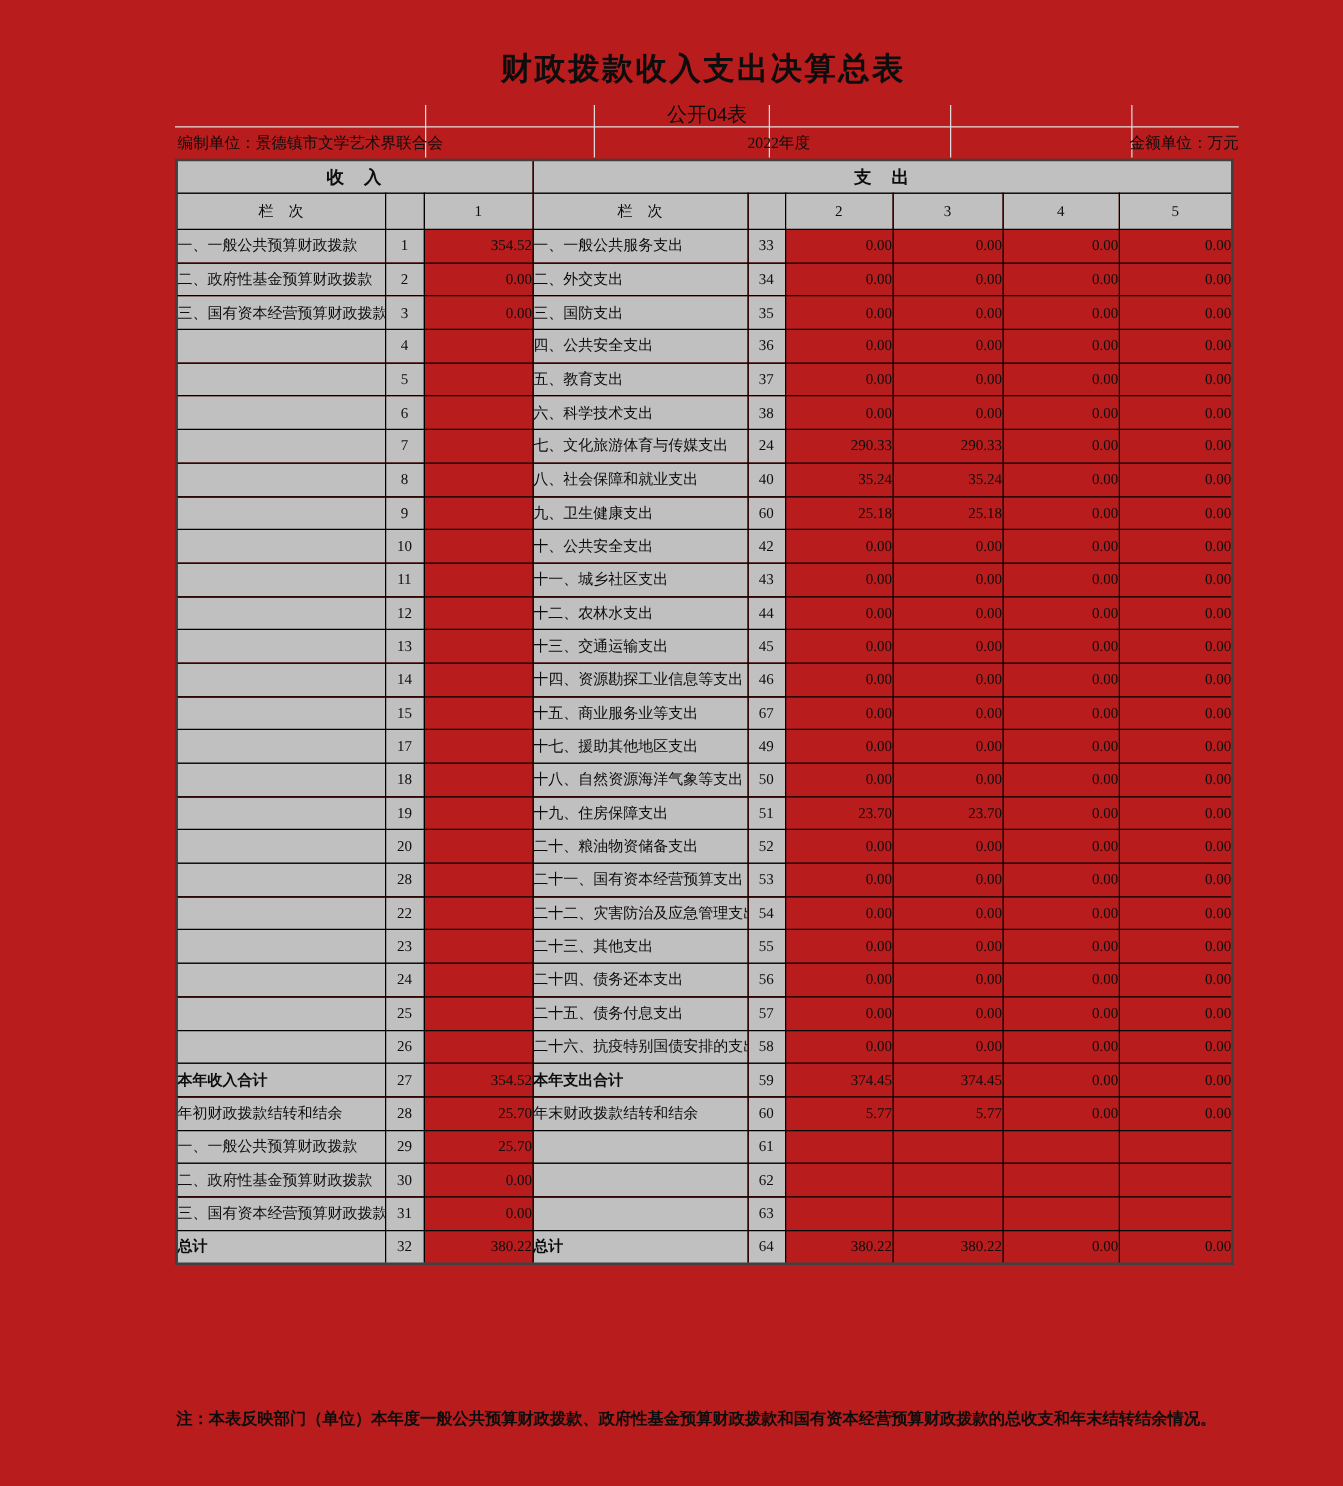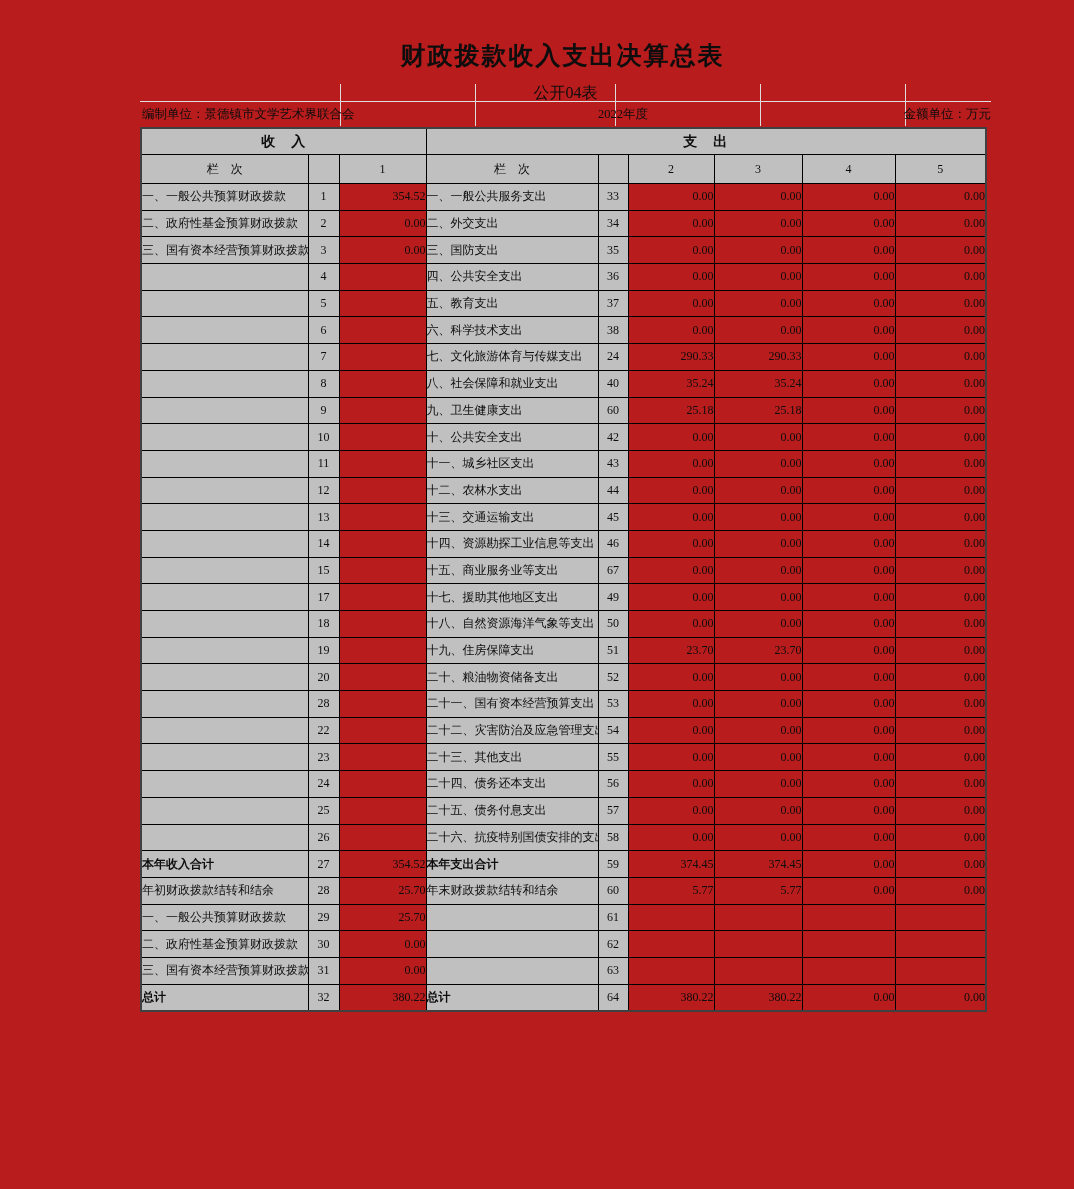--- a/index.html
+++ b/index.html
@@ -445,14 +445,15 @@
           <td class="g item boldc">总计</td>
           <td class="g ctr">64</td>
           <td class="num">380.22</td>
           <td class="num">380.22</td>
           <td class="num">0.00</td>
           <td class="num">0.00</td>
         </tr>
       </tbody>
   </table>
 
+  <div class="note">注：本表反映部门（单位）本年度一般公共预算财政拨款、政府性基金预算财政拨款和国有资本经营预算财政拨款的总收支和年末结转结余情况。</div>
 
 </div>
 
 </body></html>

